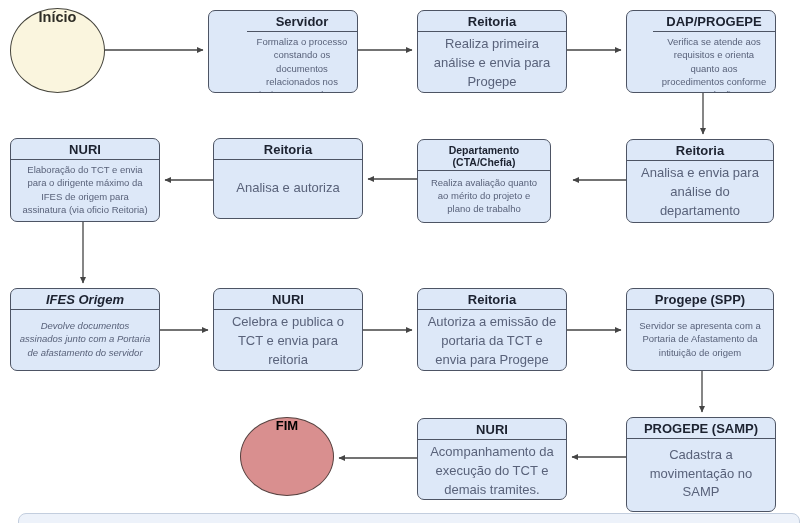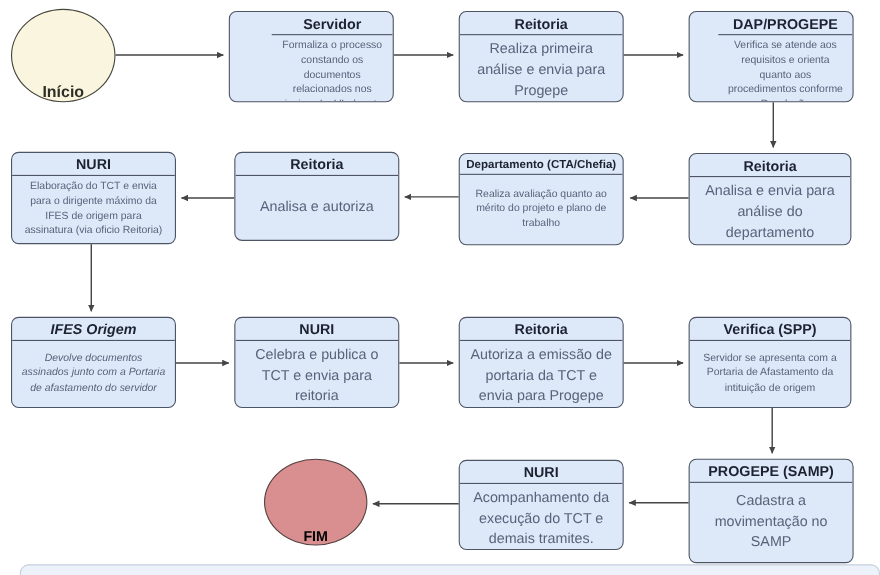--- a/index.html
+++ b/index.html
@@ -54,21 +54,21 @@
     padding: 3px 7px 5px 7px;
     line-height: 1.4;
   }
   .node-body.small { font-size: 9.5px; }
   .node-body.large { font-size: 13px; line-height: 1.45; }
   .terminal {
     position: absolute;
     border-radius: 50%;
     box-sizing: border-box;
     display: flex;
-    align-items: flex-end;
+    align-items: flex-start;
     justify-content: center;
     font-weight: bold;
   }
   .terminal.start {
     background: #faf5de;
     border: 1.6px solid #45443c;
     color: #2e2d26;
     font-size: 14.5px;
   }
   .terminal.end {
@@ -145,21 +145,21 @@
   <div class="node" style="left:10px; top:138px; width:150px; height:84px;">
     <div class="node-title">NURI</div>
     <div class="node-body small">Elaboração do TCT e envia para o dirigente máximo da IFES de origem para assinatura (via oficio Reitoria)</div>
   </div>
 
   <div class="node" style="left:213px; top:138px; width:150px; height:81px;">
     <div class="node-title">Reitoria</div>
     <div class="node-body large">Analisa e autoriza</div>
   </div>
 
-  <div class="node" style="left:417px; top:139px; width:150px; height:84px;">
+  <div class="node" style="left:417px; top:139px; width:134px; height:84px;">
     <div class="node-title sm">Departamento (CTA/Chefia)</div>
     <div class="node-body small">Realiza avaliação quanto ao mérito do projeto e plano de trabalho</div>
   </div>
 
   <div class="node" style="left:626px; top:139px; width:148px; height:84px;">
     <div class="node-title">Reitoria</div>
     <div class="node-body large">Analisa e envia para análise do departamento</div>
   </div>
 
   <div class="node" style="left:10px; top:288px; width:150px; height:83px;font-style:italic;">
@@ -171,21 +171,21 @@
     <div class="node-title">NURI</div>
     <div class="node-body large">Celebra e publica o TCT e envia para reitoria</div>
   </div>
 
   <div class="node" style="left:417px; top:288px; width:150px; height:83px;">
     <div class="node-title">Reitoria</div>
     <div class="node-body large">Autoriza a emissão de portaria da TCT e envia para Progepe</div>
   </div>
 
   <div class="node" style="left:626px; top:288px; width:148px; height:83px;">
-    <div class="node-title">Verifica (SPP)</div>
+    <div class="node-title">Progepe (SPP)</div>
     <div class="node-body small">Servidor se apresenta com a Portaria de Afastamento da intituição de origem</div>
   </div>
 
   <div class="terminal end" style="left:240px; top:417px; width:94px; height:79px;">
     <span>FIM</span>
   </div>
 
   <div class="node" style="left:417px; top:418px; width:150px; height:82px;">
     <div class="node-title">NURI</div>
     <div class="node-body large">Acompanhamento da execução do TCT e demais tramites.</div>

